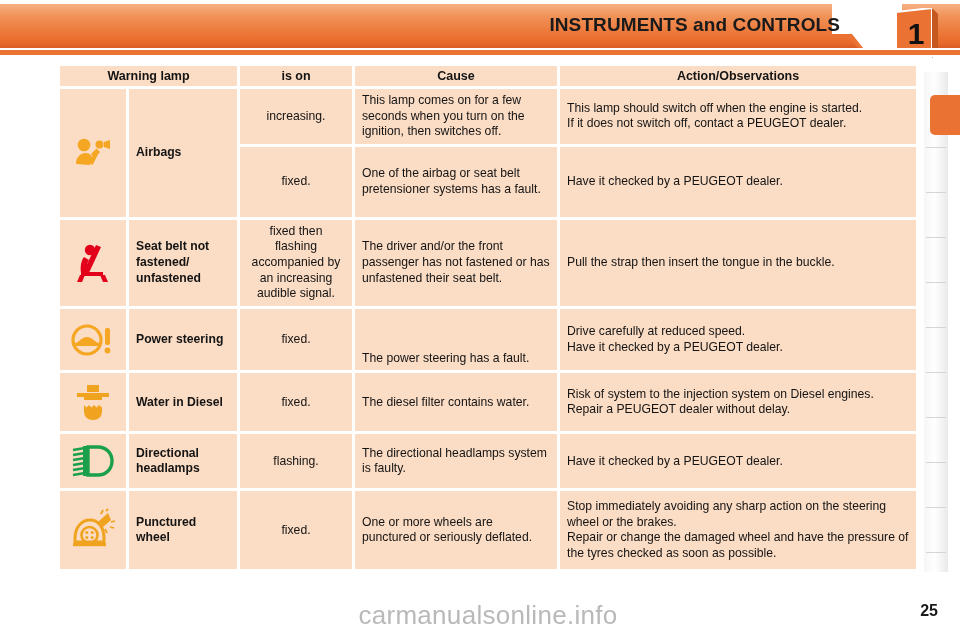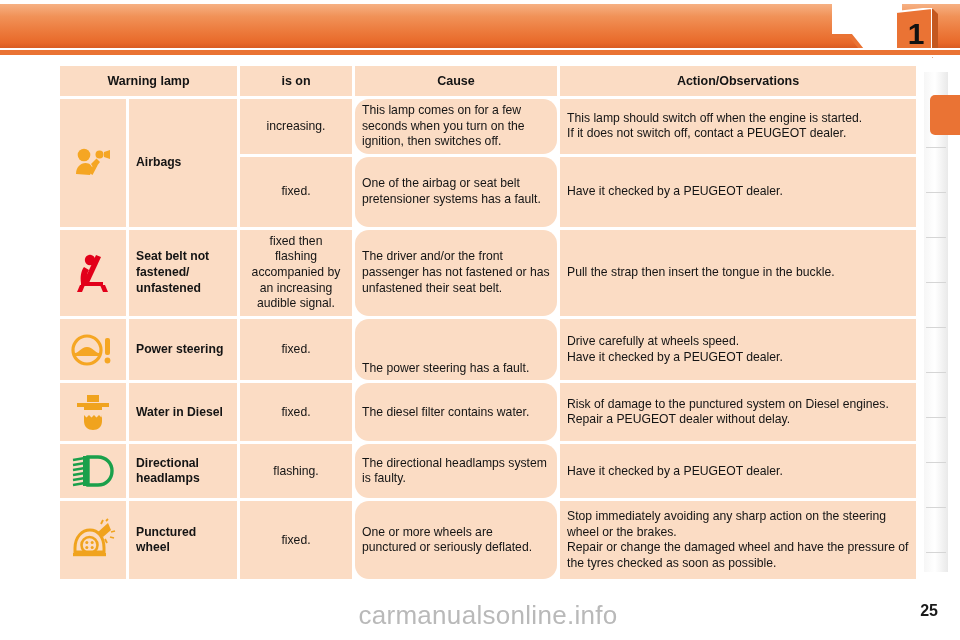--- a/index.html
+++ b/index.html
@@ -140,21 +140,21 @@
     border-spacing: 3px;
     width: 850px;
     table-layout: fixed;
   }
   table.lamp-table th {
     background: #fbdcc4;
     font-size: 12.5px;
     font-weight: bold;
     color: #141414;
     text-align: center;
-    height: 30px;
+    height: 20px;
     padding: 0 4px;
   }
   table.lamp-table td {
     background: #fbdcc4;
     font-size: 12.2px;
     color: #141414;
     vertical-align: middle;
     padding: 4px 7px;
     line-height: 1.28;
   }
@@ -169,21 +169,20 @@
     line-height: 1.3;
   }
   td.col-ison {
     text-align: center;
     font-size: 12.2px;
     line-height: 1.3;
   }
   td.col-cause {
     background: #fbdcc4;
     text-align: left;
-    border-radius: 14px;
   }
   td.col-action {
     background: #fdeee5;
     text-align: left;
     margin-left: 12px;
   }
   td.col-action p, td.col-cause p {
     margin: 0;
   }
   td.just p { text-align: justify; margin-top: 38px; }
@@ -221,20 +220,21 @@
 <body>
 
 <div class="header">
   <div class="header-band"></div>
 
   <svg class="header-notch" viewBox="0 0 70 52" preserveAspectRatio="none">
     <polygon points="0,0 70,0 70,52 34,52 18,30 0,30" fill="#ffffff"></polygon>
     <polyline points="0,32 19,32 35,52" fill="none" stroke="#ea7334" stroke-width="4"></polyline>
   </svg>
 
+  <div class="header-title">INSTRUMENTS and CONTROLS</div>
 
   <div class="chapter-tab">
     <svg viewBox="0 0 44 52" width="44" height="52" style="position:absolute;left:0;top:0;">
       <polygon points="2,4 38,0 38,50 2,46" fill="#ea7334" stroke="#ffffff" stroke-width="2"></polygon>
       <polygon points="38,0 44,6 44,44 38,50" fill="#c4581f"></polygon>
     </svg>
     <div class="chapter-number">1</div>
   </div>
 
   <div class="header-rule-thin"></div>
@@ -337,41 +337,41 @@
             <circle cx="37.5" cy="29.5" r="2.9" fill="#f5a623"></circle>
           </svg>
         </div>
       </td>
       <td class="col-name">Power steering</td>
       <td class="col-ison" style="height:50px">fixed.</td>
       <td class="col-cause just">
         <p>The power steering has a fault.</p>
       </td>
       <td class="col-action">
-        <p>Drive carefully at wheels speed.</p>
+        <p>Drive carefully at reduced speed.</p>
         <p>Have it checked by a PEUGEOT dealer.</p>
       </td>
     </tr>
 
     <tr>
       <td class="col-icon">
         <div class="icon-box">
           <svg width="40" height="42" viewBox="0 0 40 42">
             <path d="M14 4 L26 4 L26 11 L14 11 Z" fill="#f0a31e"></path>
             <path d="M4 12 L36 12 L36 16 L4 16 Z" fill="#f0a31e"></path>
             <path d="M11 16 L29 16 L29 30 C29 36 25 39 20 39 C15 39 11 36 11 30 Z" fill="#f0a31e"></path>
             <path d="M11 24 L13.5 26.5 L16 24 L18.5 26.5 L21 24 L23.5 26.5 L26 24 L28.5 26.5 L29 24 L29 19 L11 19 Z" fill="#fbdcc4"></path>
           </svg>
         </div>
       </td>
       <td class="col-name">Water in Diesel</td>
       <td class="col-ison" style="height:50px">fixed.</td>
       <td class="col-cause">The diesel filter contains water.</td>
       <td class="col-action">
-        <p>Risk of damage to the punctured system on Diesel engines.</p>
+        <p>Risk of system to the injection system on Diesel engines.</p>
         <p>Repair a PEUGEOT dealer without delay.</p>
       </td>
     </tr>
 
     <tr>
       <td class="col-icon">
         <div class="icon-box">
           <svg width="46" height="34" viewBox="0 0 46 34">
             <path d="M18 3 L28 3 C36 3 42 9 42 17 C42 25 36 31 28 31 L18 31 Z" fill="none" stroke="#1aa04b" stroke-width="3.4"></path>
             <g stroke="#1aa04b" stroke-width="2.4">

